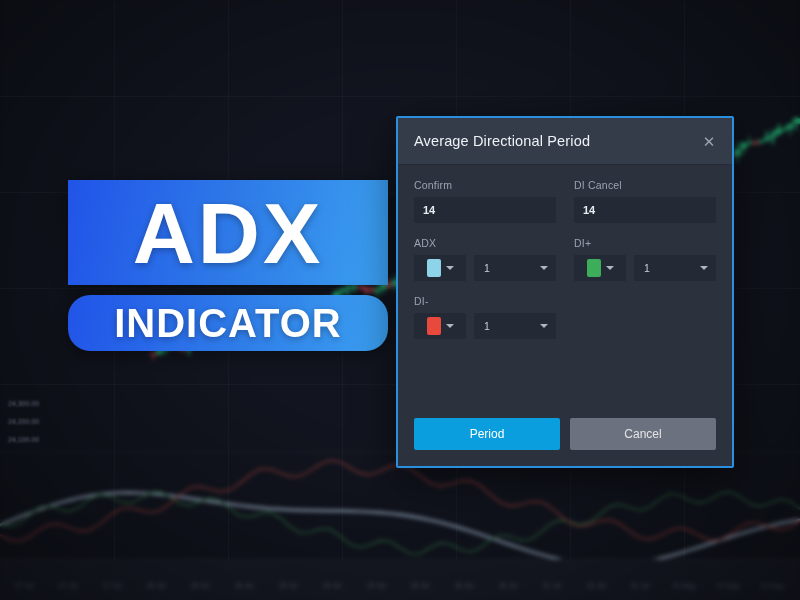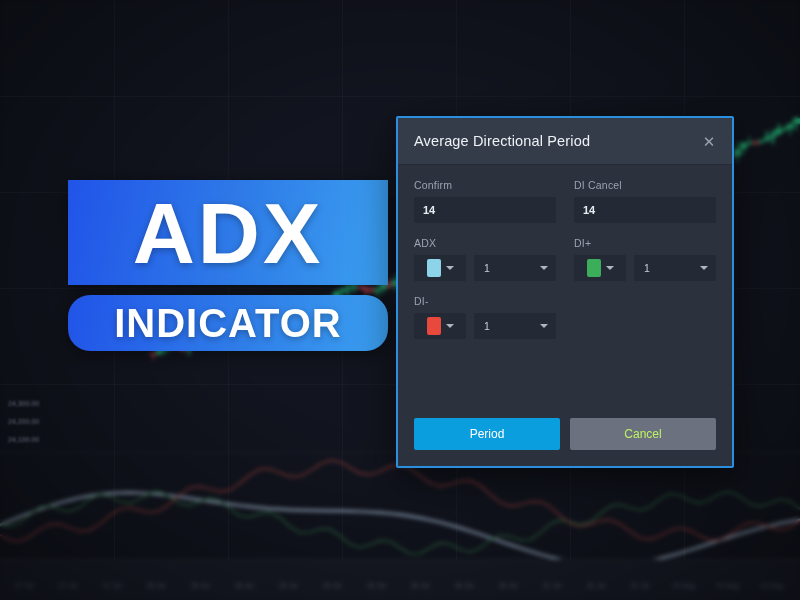--- a/index.html
+++ b/index.html
@@ -110,21 +110,21 @@
   .width-value{color:#c7cdd8;font-size:10.5px;}
 
   #dialog-footer{
     flex:0 0 auto;padding:6px 16px 16px 16px;display:flex;gap:10px;
   }
   .dlg-btn{
     flex:1;height:32px;border:none;border-radius:2px;cursor:pointer;
     font-size:12px;font-family:"Liberation Sans", sans-serif;
   }
   #btn-confirm{background:#0b9ede;color:#ffffff;}
-  #btn-cancel,#btn-reset{background:#6b717e;color:#bef264;}
+  #btn-cancel,#btn-reset{background:#6b717e;color:#e5e5e5;}
 </style>
 </head>
 <body>
 
 <div id="chart-backdrop">
 
   <div id="price-pane">
       <div class="wick dn" style="left: 152.7px; top: 352.772px; height: 7.67355px; background: rgb(232, 80, 91);"></div>
       <div class="candle" style="left: 150px; top: 353px; height: 2px; background: rgb(232, 80, 91);"></div>
       <div class="wick up" style="left: 158.6px; top: 348.434px; height: 7.74628px; background: rgb(38, 194, 129);"></div>

